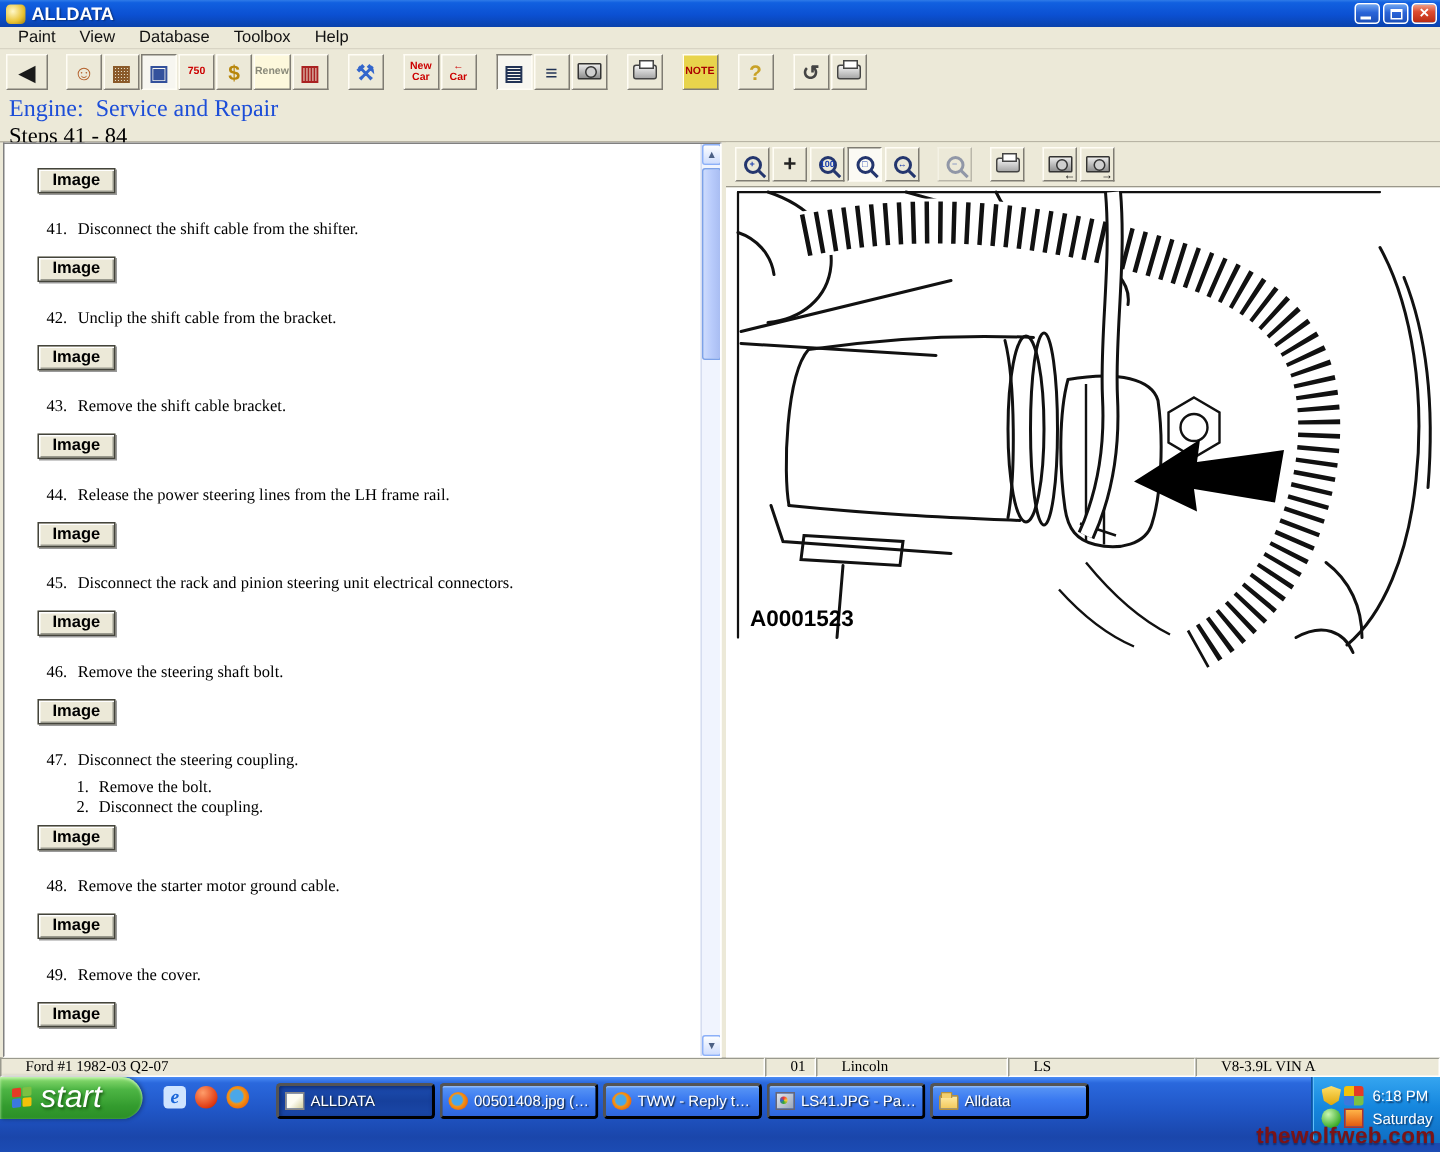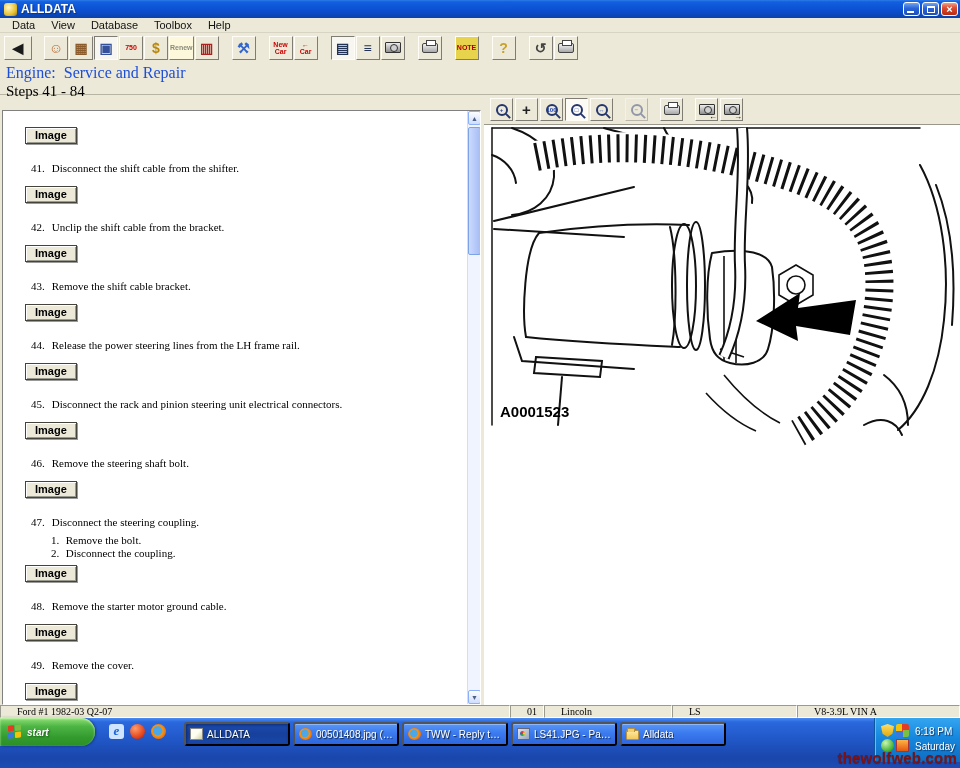--- a/index.html
+++ b/index.html
@@ -50,21 +50,21 @@
   .icon-pan { font-size:15px; font-weight:900; color:#222; line-height:1; }
 
   
   .header { height:33px; background:#ece9d8; border-bottom:1px solid #b8b4a4; padding:2px 0 0 6px; }
   .header-title { font-family:"Liberation Serif", serif; font-size:16px; font-weight:normal; color:#1d4ed8; white-space:pre; }
   .header-sub { font-family:"Liberation Serif", serif; font-size:15px; color:#000; margin-top:1px; }
 
   
   .main { display:flex; height:610px; }
   .left-panel { position:relative; width:479px; margin-left:2px; background:#fff;
-    border:1px solid; border-color:#808080 #fff #fff #808080; overflow:hidden;margin-top:15px; }
+    border:1px solid; border-color:#808080 #fff #fff #808080; overflow:hidden; }
   .article { position:absolute; left:0; top:0; right:13px; bottom:0; padding-top:10px; overflow:hidden;
     font-family:"Liberation Serif", serif; font-size:11px; color:#000; }
   .img-btn { display:inline-block; margin:6px 0 14px 22px; padding:1px 9px 2px; background:#ece9d8;
     font:bold 11px "Liberation Sans", sans-serif; color:#000; border:1px solid #44443c;
     box-shadow:inset 1px 1px 0 #fff, inset -1px -1px 0 #9a9a8e, 1px 1px 0 #999; }
   .step-row { margin:4px 0 6px 28px; }
   .step-num { display:inline-block; min-width:18px; }
   .substep { margin:1px 0 0 48px; }
   .substep .step-num { min-width:12px; }
 
@@ -96,21 +96,21 @@
   
   .taskbar { height:50px; background:linear-gradient(180deg,#4a8cf5 0%,#2a68dd 8%,#2056c6 45%,#1a46ab 80%,#1c4cb4 100%);
     position:relative; display:flex; align-items:flex-start; }
   .start-btn { height:28px; width:95px; margin-top:0; border-radius:0 14px 14px 0;
     background:linear-gradient(180deg,#8fdf74 0%,#4db544 30%,#339b2e 70%,#2b8f27 100%);
     box-shadow:inset 0 1px 2px #c8f5b4, 1px 0 3px rgba(0,0,0,.4); display:flex; align-items:center; padding-left:8px; }
   .start-flag { width:14px; height:14px; display:grid; grid-template-columns:6px 6px; grid-template-rows:6px 6px; gap:1px; transform:skewY(-6deg); }
   .start-flag i { border-radius:1px; }
   .start-flag i:nth-child(1){background:#e43b25;} .start-flag i:nth-child(2){background:#7cc043;}
   .start-flag i:nth-child(3){background:#3b78de;} .start-flag i:nth-child(4){background:#f3c20a;}
-  .start-text { color:#fff; font-style:italic; font-weight:bold; font-size:10px; margin-left:5px; text-shadow:1px 1px 2px #1a5a14; }
+  .start-text { color:#fff; font-style:italic; font-weight:normal; font-size:21px; margin-left:5px; text-shadow:1px 1px 2px #1a5a14; }
   .quick-launch { display:flex; align-items:center; gap:6px; margin:6px 10px 0 14px; padding-right:8px; }
   .ql-icon { width:15px; height:15px; border-radius:50%; }
   .ql-ie { background:#cfe4ff; color:#1a66d8; font:italic bold 13px "Liberation Serif", serif; text-align:center; line-height:14px; border-radius:3px; }
   .ql-red { background:radial-gradient(circle at 35% 30%, #ff9d6a, #e03a12 70%, #8f1c04); }
   .ql-firefox { background:radial-gradient(circle at 45% 45%, #4aa7e9 0 34%, #f59413 45%, #e0540c 90%); }
   .tasks { display:flex; gap:3px; margin-top:4px; }
   .task-btn { width:106px; height:24px; border-radius:3px; display:flex; align-items:center; padding:0 4px;
     background:linear-gradient(180deg,#5a97f6,#3b7af0 45%,#2e66dd); box-shadow:inset 0 1px 0 #8cb8fa; }
   .task-btn.active { background:linear-gradient(180deg,#1c4cb0,#16409c 50%,#1a47a8); box-shadow:inset 1px 1px 3px #0c2a6e; }
   .task-label { color:#fff; font-size:10px; margin-left:4px; white-space:nowrap; overflow:hidden; text-overflow:ellipsis; text-shadow:1px 1px 1px #123; }
@@ -150,21 +150,21 @@
           <span class="minbar"></span>
         </button>
       <button class="winbtn">
           <span class="maxbox"></span>
         </button>
       <button class="winbtn close">×</button>
     </div>
   </div>
 
   <div class="menubar" id="menubar">
-      <span class="menu-item">Data</span>
+      <span class="menu-item">Paint</span>
       <span class="menu-item">View</span>
       <span class="menu-item">Database</span>
       <span class="menu-item">Toolbox</span>
       <span class="menu-item">Help</span>
     </div>
 
   <div class="toolbar" id="toolbar">
       <button class="tb-btn big">
         <span class="tb-glyph" style="color: rgb(26, 26, 26);">◀</span>
       </button>

